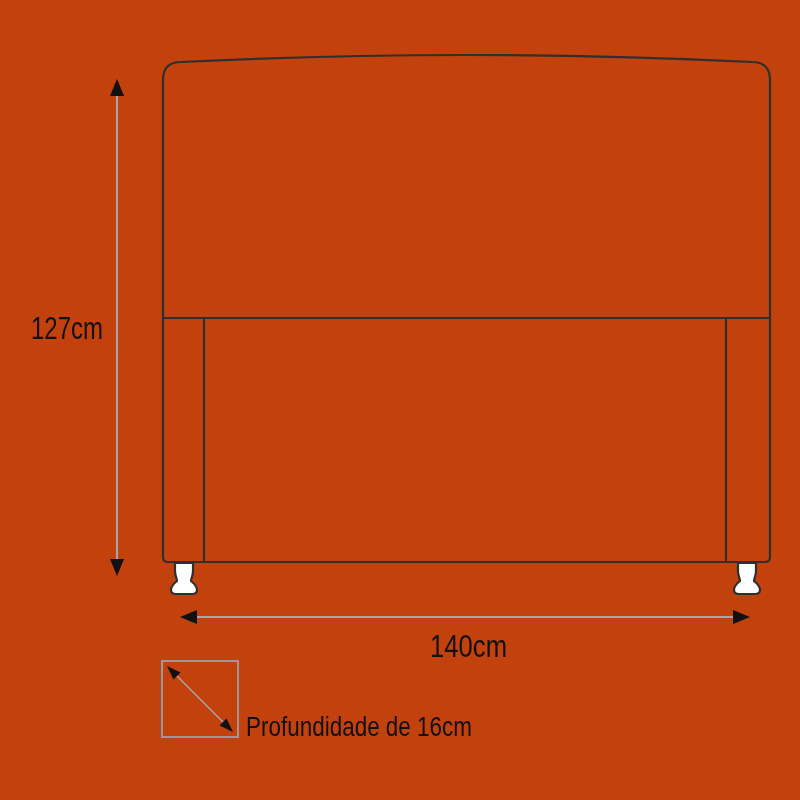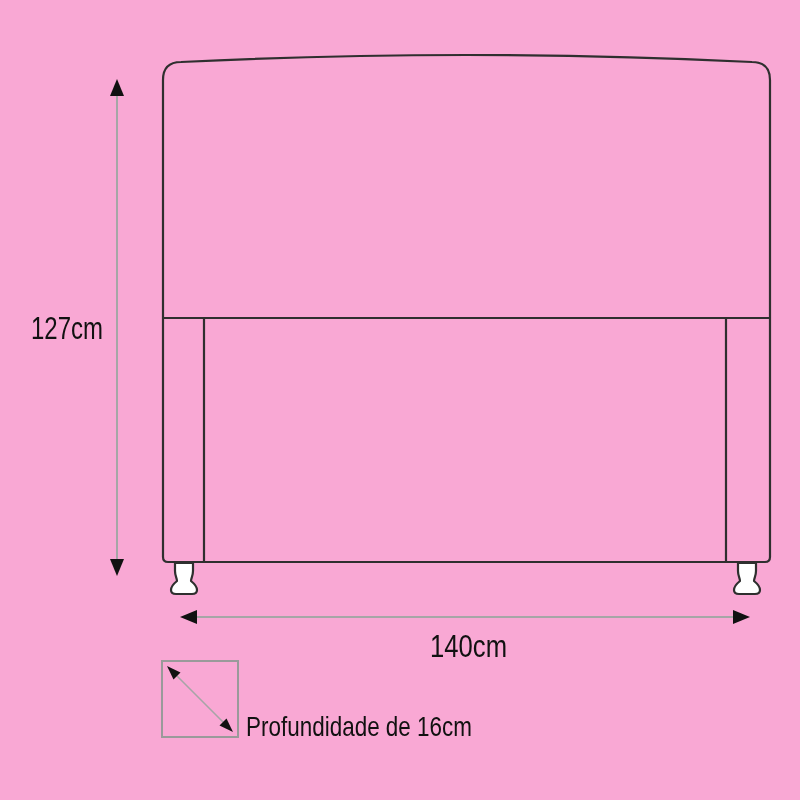--- a/index.html
+++ b/index.html
@@ -4,21 +4,21 @@
 <style>
   html, body {
     margin: 0;
     padding: 0;
     background: #ffffff;
   }
   .canvas {
     position: relative;
     width: 800px;
     height: 800px;
-    background: #f9a8d4;
+    background: #c2410c;
     overflow: hidden;
   }
   svg { display: block; }
 
   .outline {
     fill: none;
     stroke: var(--color-outline, #2f2f2f);
     stroke-width: 2.2;
     stroke-linejoin: round;
     stroke-linecap: round;

